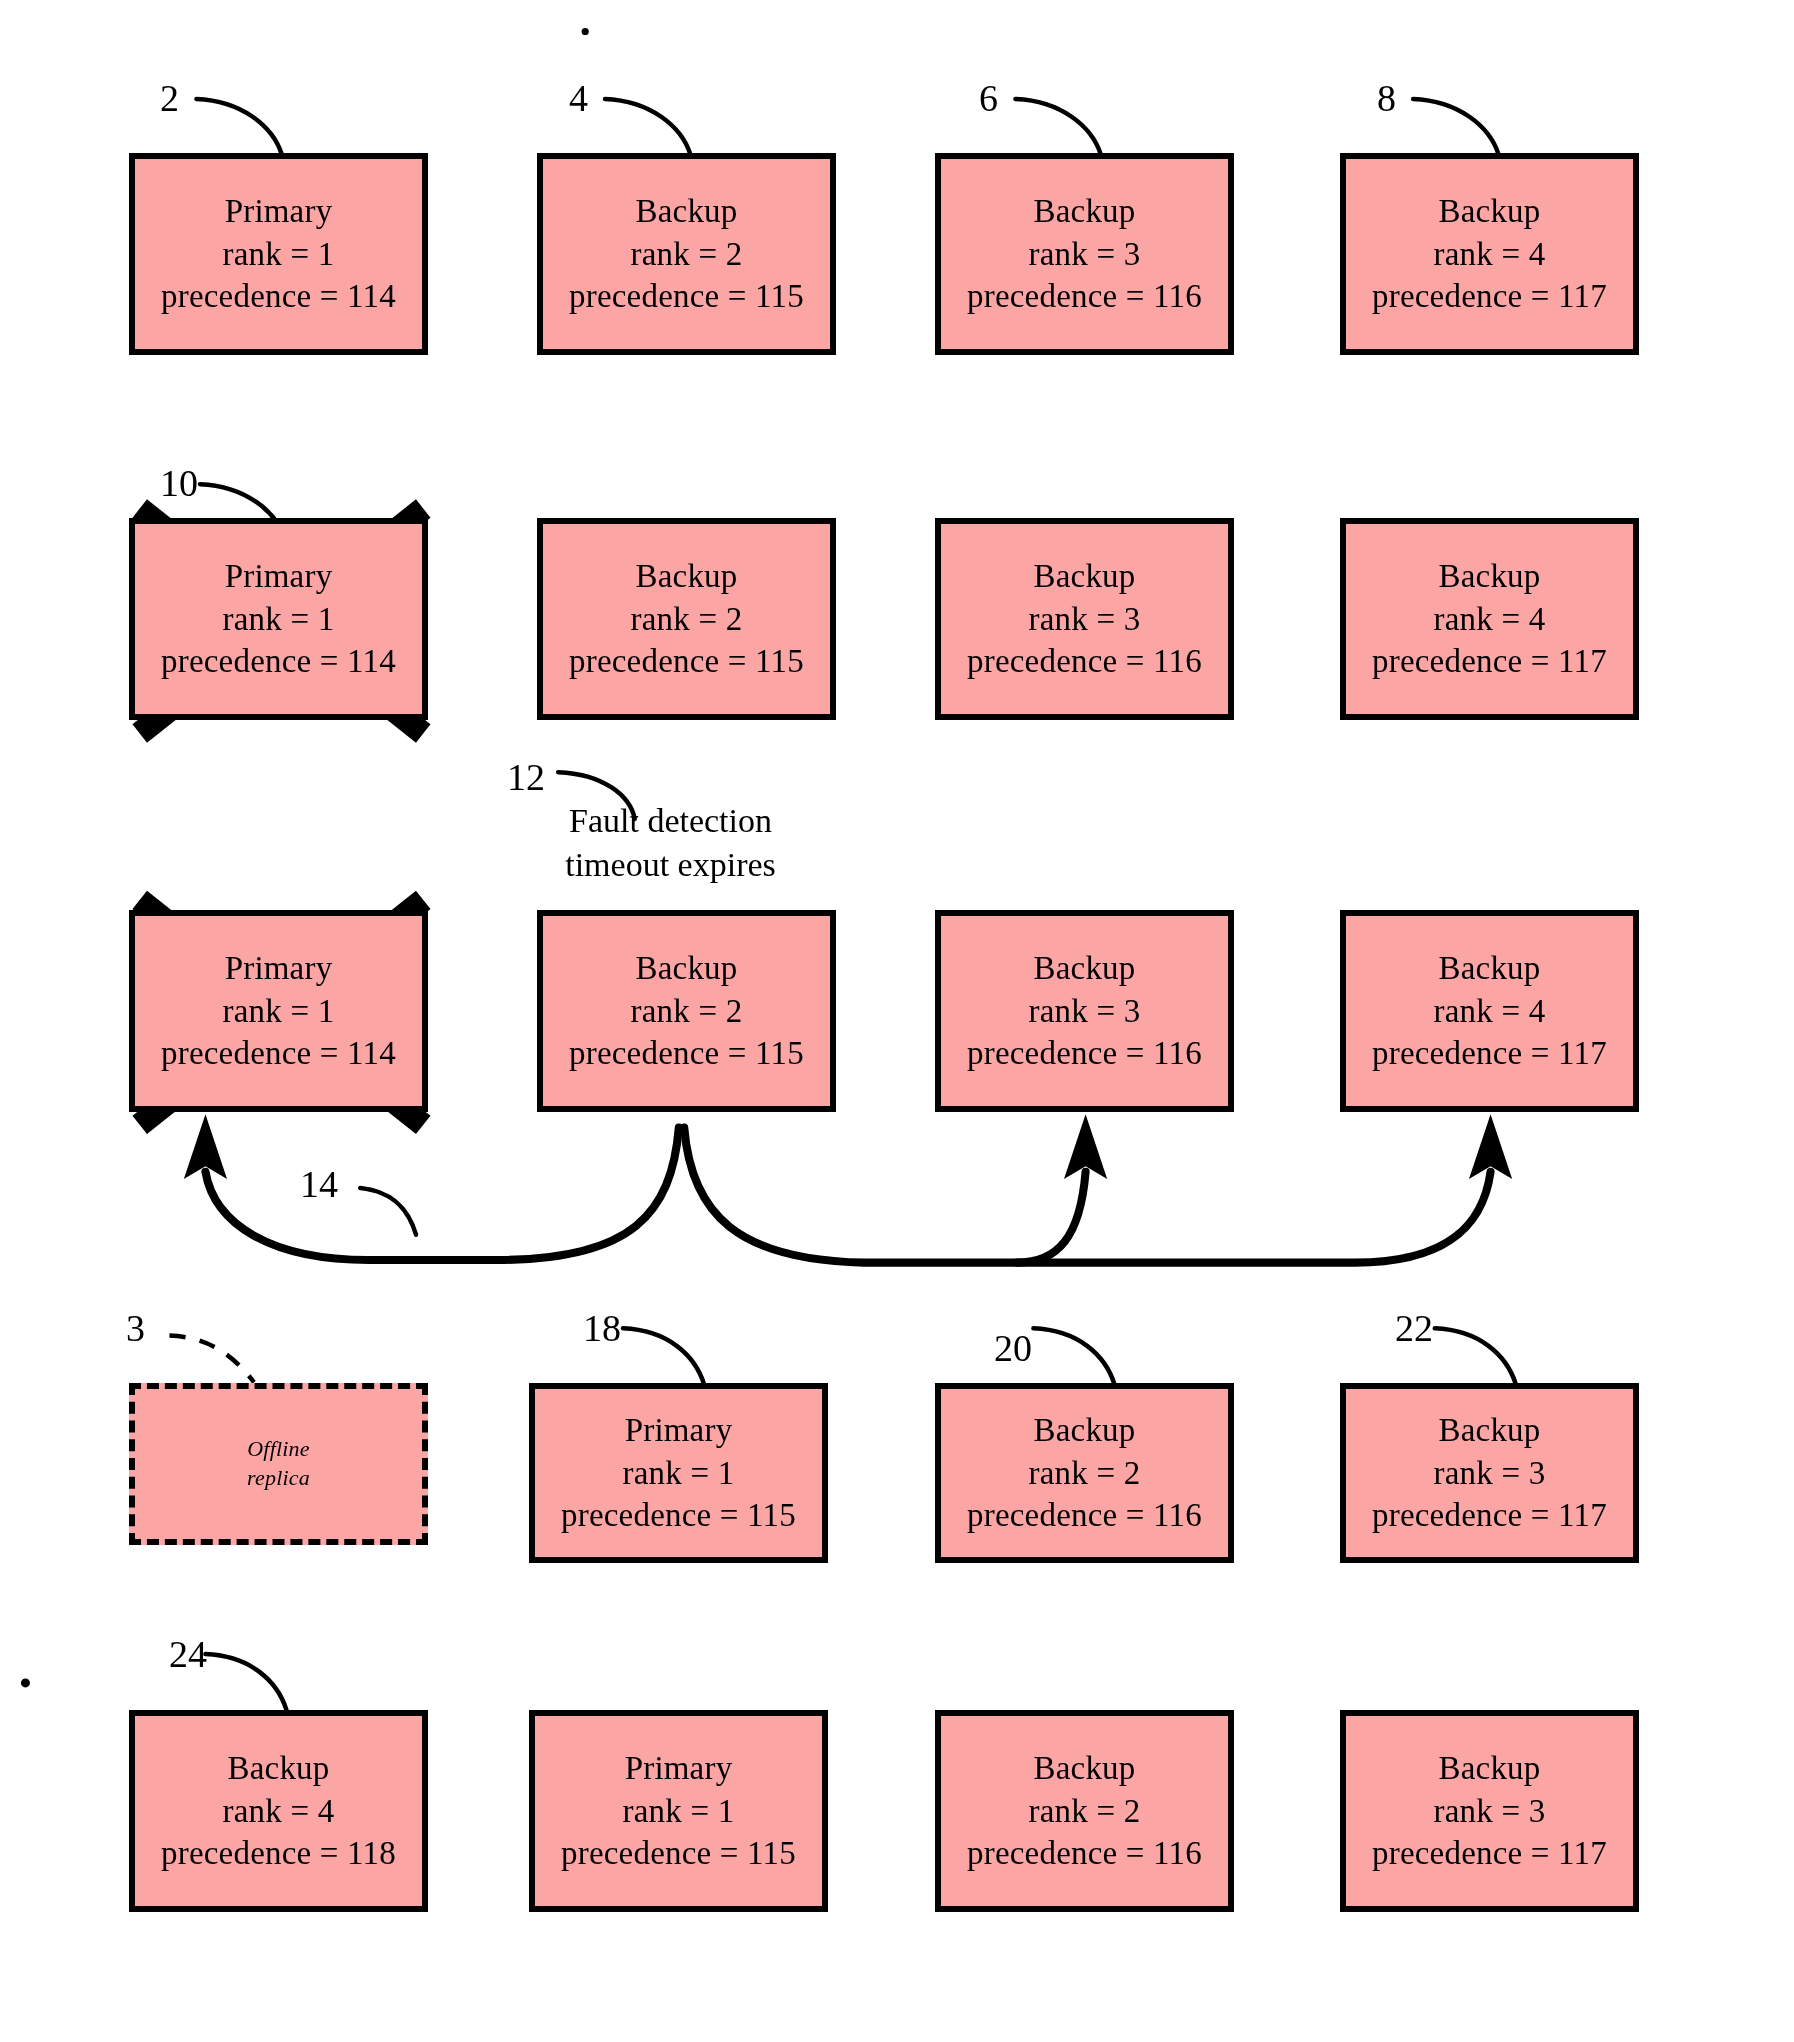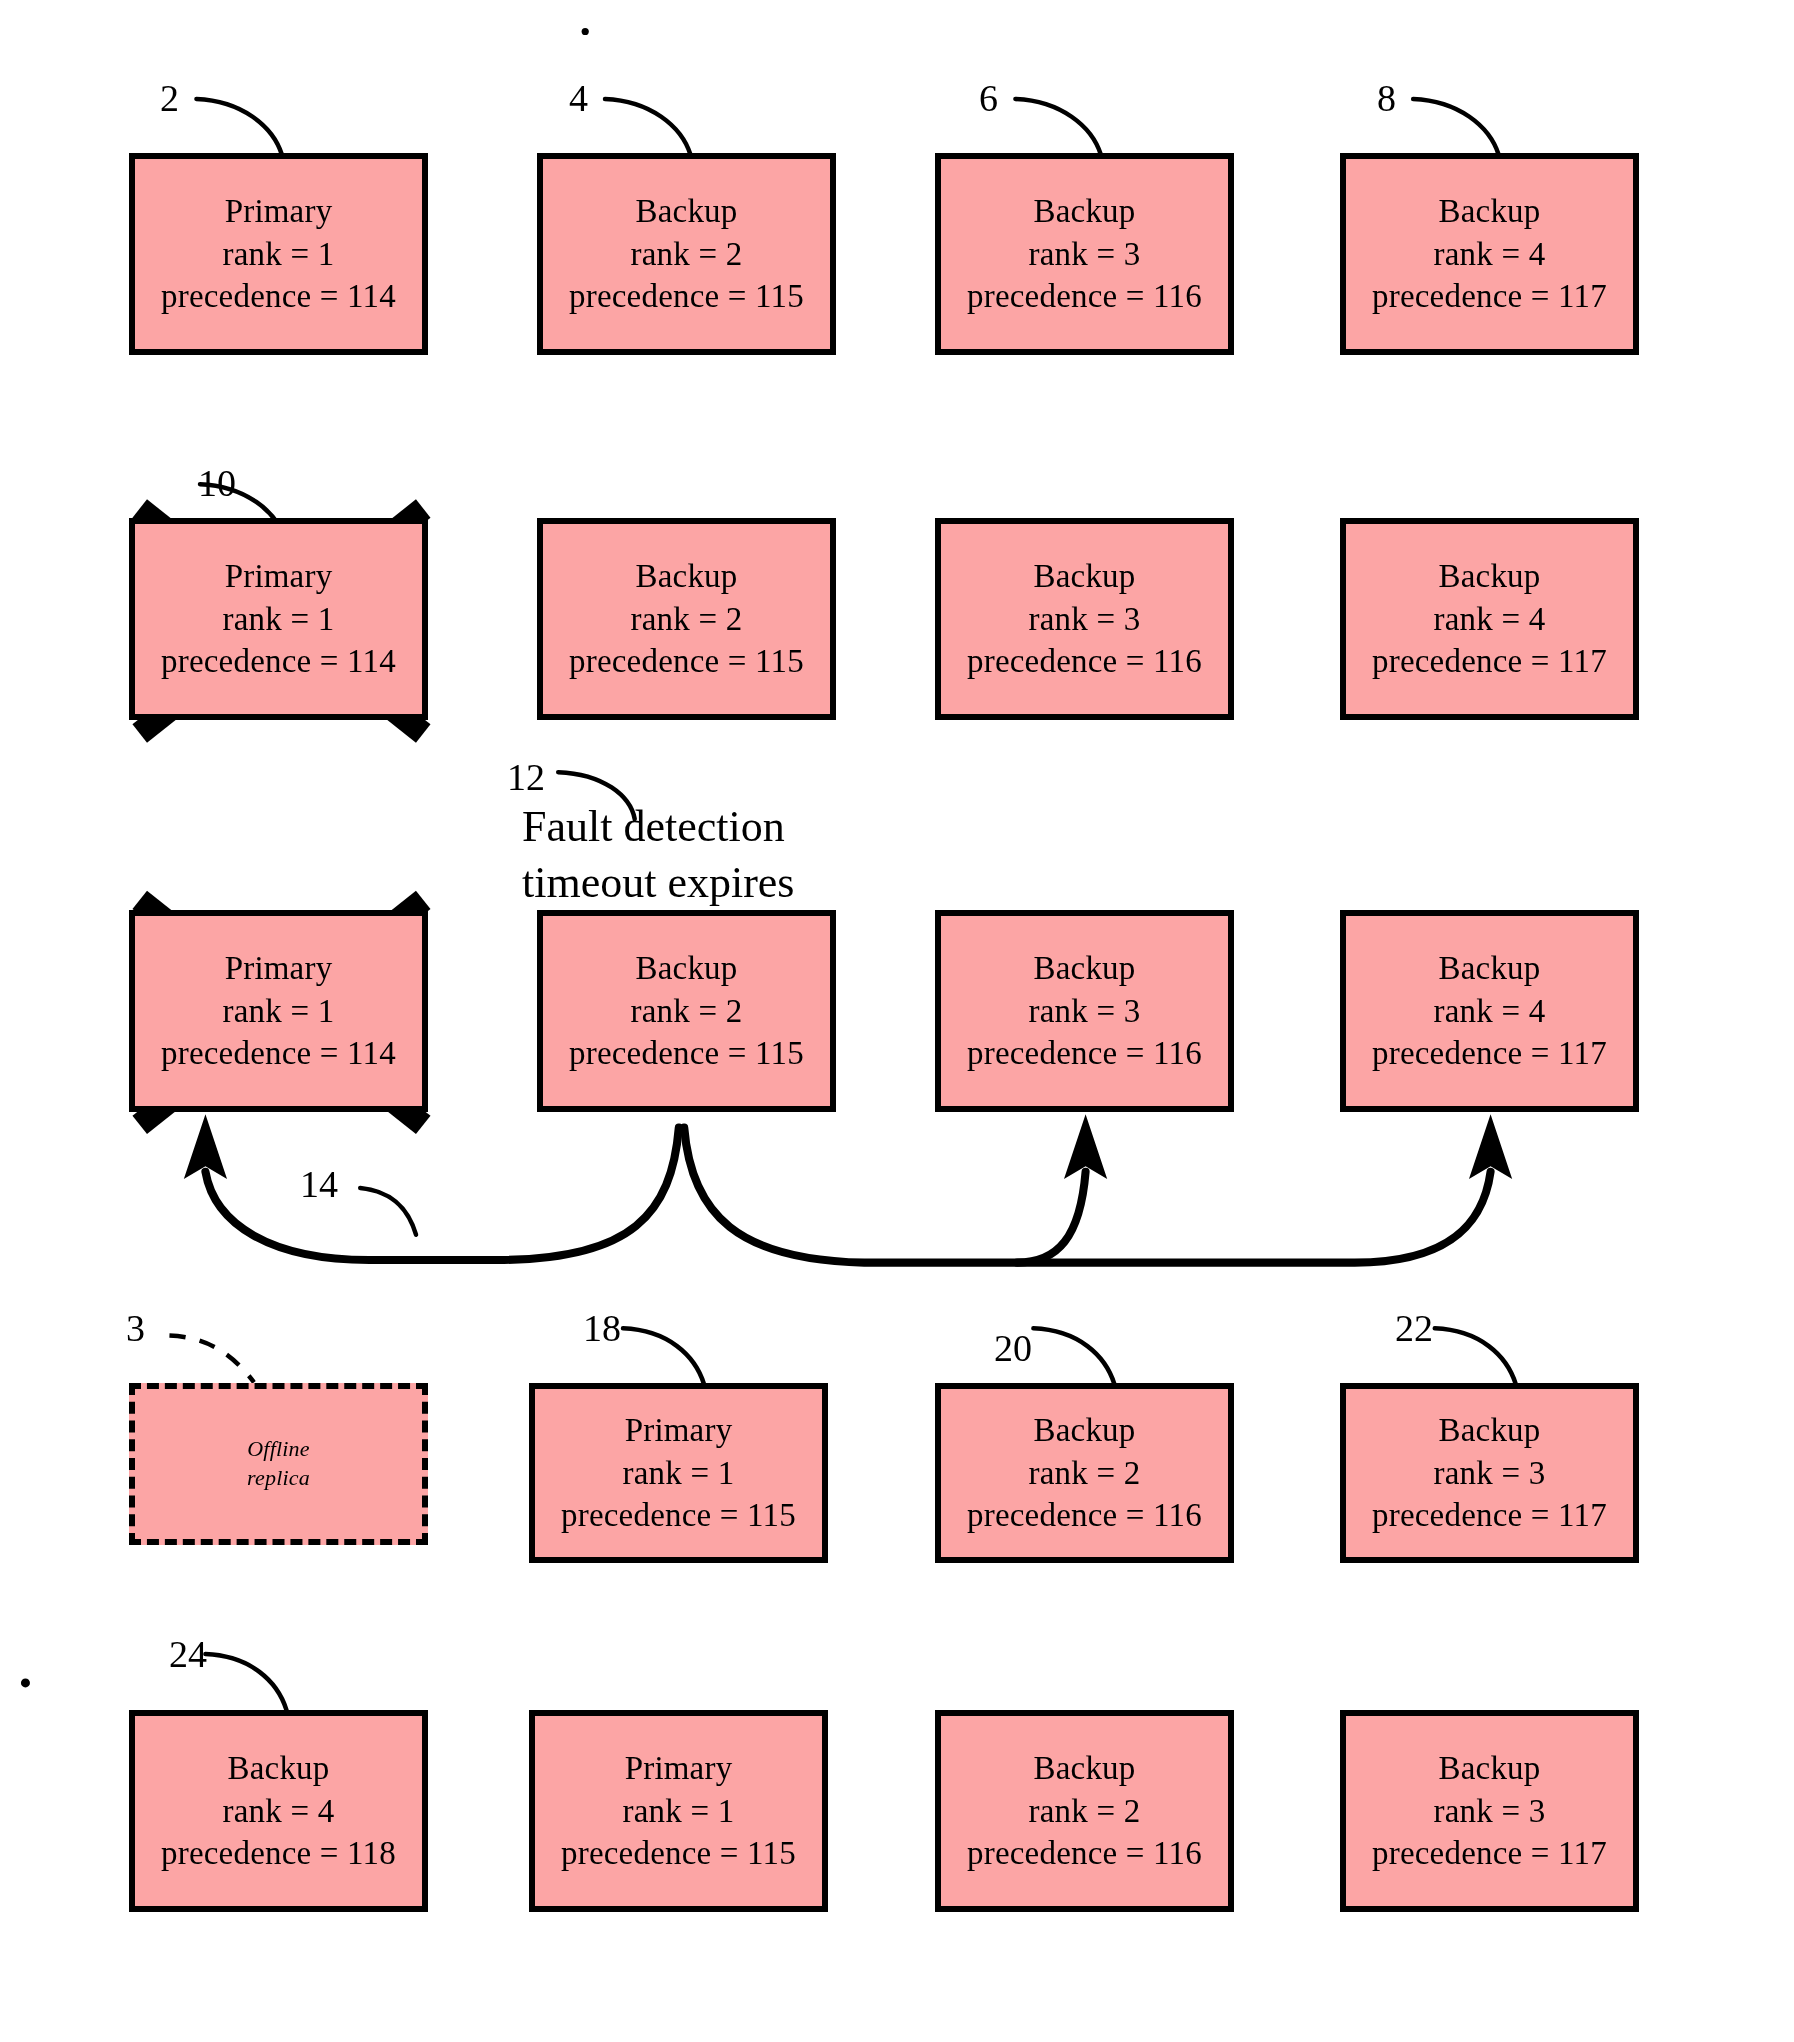--- a/index.html
+++ b/index.html
@@ -50,24 +50,24 @@
   
   .ref-num {
     position: absolute;
     font-size: 38px;
     line-height: 1;
     font-family: "Liberation Serif", "DejaVu Serif", serif;
   }
   
   .caption {
     position: absolute;
-    font-size: 44px;
+    font-size: 34px;
     line-height: 1.28;
     white-space: nowrap;
-    text-align: left;
+    text-align: center;
   }
   
   svg.overlay {
     position: absolute;
     left: 0; top: 0;
     width: 1795px;
     height: 2042px;
     pointer-events: none;
     overflow: visible;
   }
@@ -149,21 +149,21 @@
     <span class="line">Backup</span>
     <span class="line">rank = 3</span>
     <span class="line">precedence = 116</span>
   </div>
   <div class="replica-box" style="left:1340px; top:153px; width:299px; height:202px;">
     <span class="line">Backup</span>
     <span class="line">rank = 4</span>
     <span class="line">precedence = 117</span>
   </div>
 
-  <div class="ref-num" style="left:160px; top:464px;margin-left:38px;">10</div>
+  <div class="ref-num" style="left:160px; top:464px;">10</div>
 
   <div class="replica-box" style="left:129px; top:518px; width:299px; height:202px;">
     <span class="line">Primary</span>
     <span class="line">rank = 1</span>
     <span class="line">precedence = 114</span>
   </div>
   <div class="replica-box" style="left:537px; top:518px; width:299px; height:202px;">
     <span class="line">Backup</span>
     <span class="line">rank = 2</span>
     <span class="line">precedence = 115</span>

